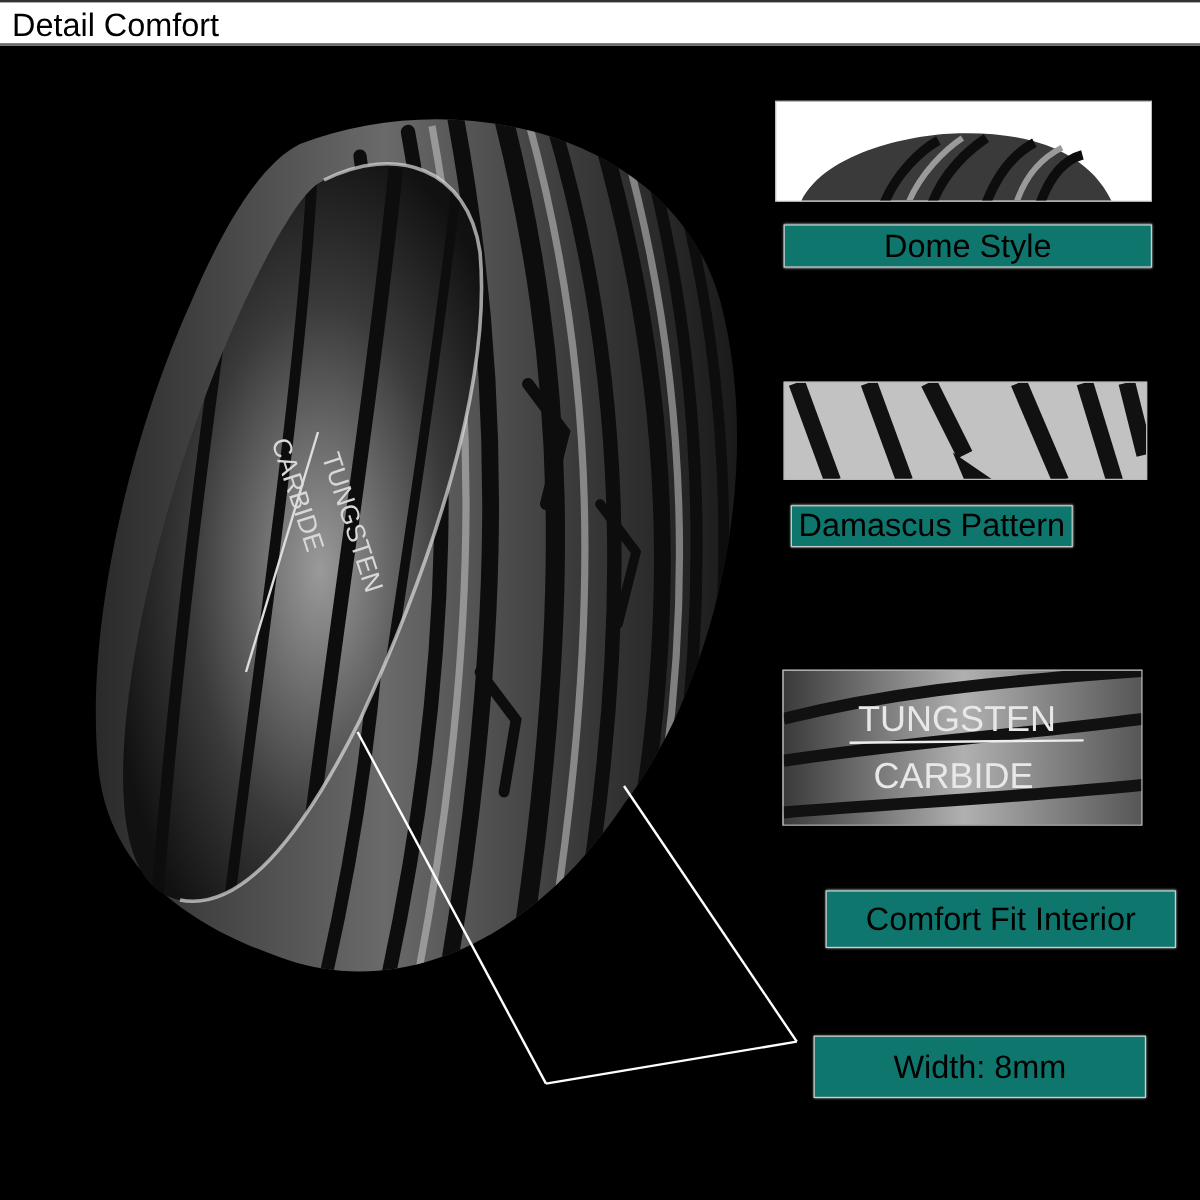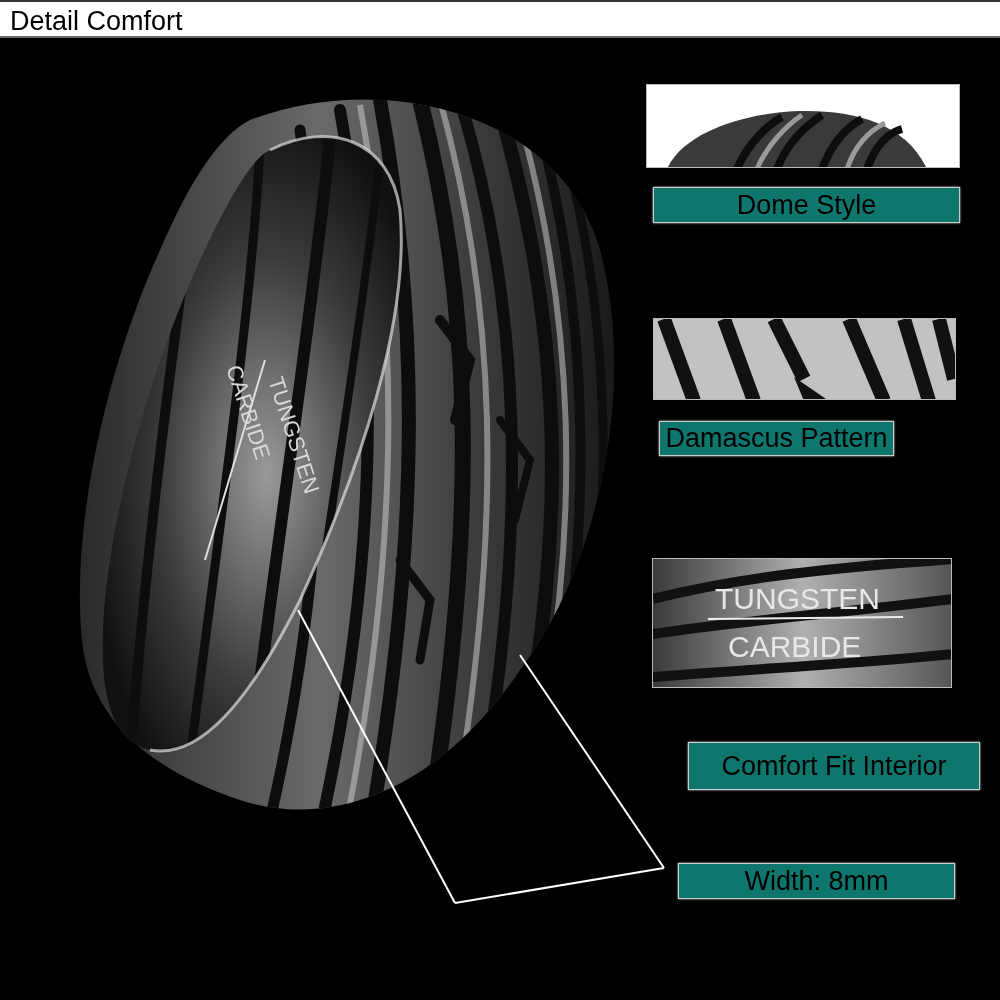--- a/index.html
+++ b/index.html
@@ -159,15 +159,15 @@
     </g>
     <text x="62" y="50" font-family="Liberation Sans, sans-serif" font-size="30" fill="#e8e8e8">TUNGSTEN</text>
     <text x="75" y="98" font-family="Liberation Sans, sans-serif" font-size="30" fill="#e8e8e8">CARBIDE</text>
     <path d="M55,60 L250,58" stroke="#eee" stroke-width="2"></path>
   </svg>
 </div>
 <div class="label-box" style="left:688px; top:716px; width:292px; height:48px;margin-top:26px;">
   <span>Comfort Fit Interior</span>
 </div>
 
-<div class="label-box" style="left:678px; top:863px; width:277px; height:36px;">
+<div class="label-box" style="left:678px; top:863px; width:277px; height:52px;">
   <span>Width: 8mm</span>
 </div>
 
 </body></html>

